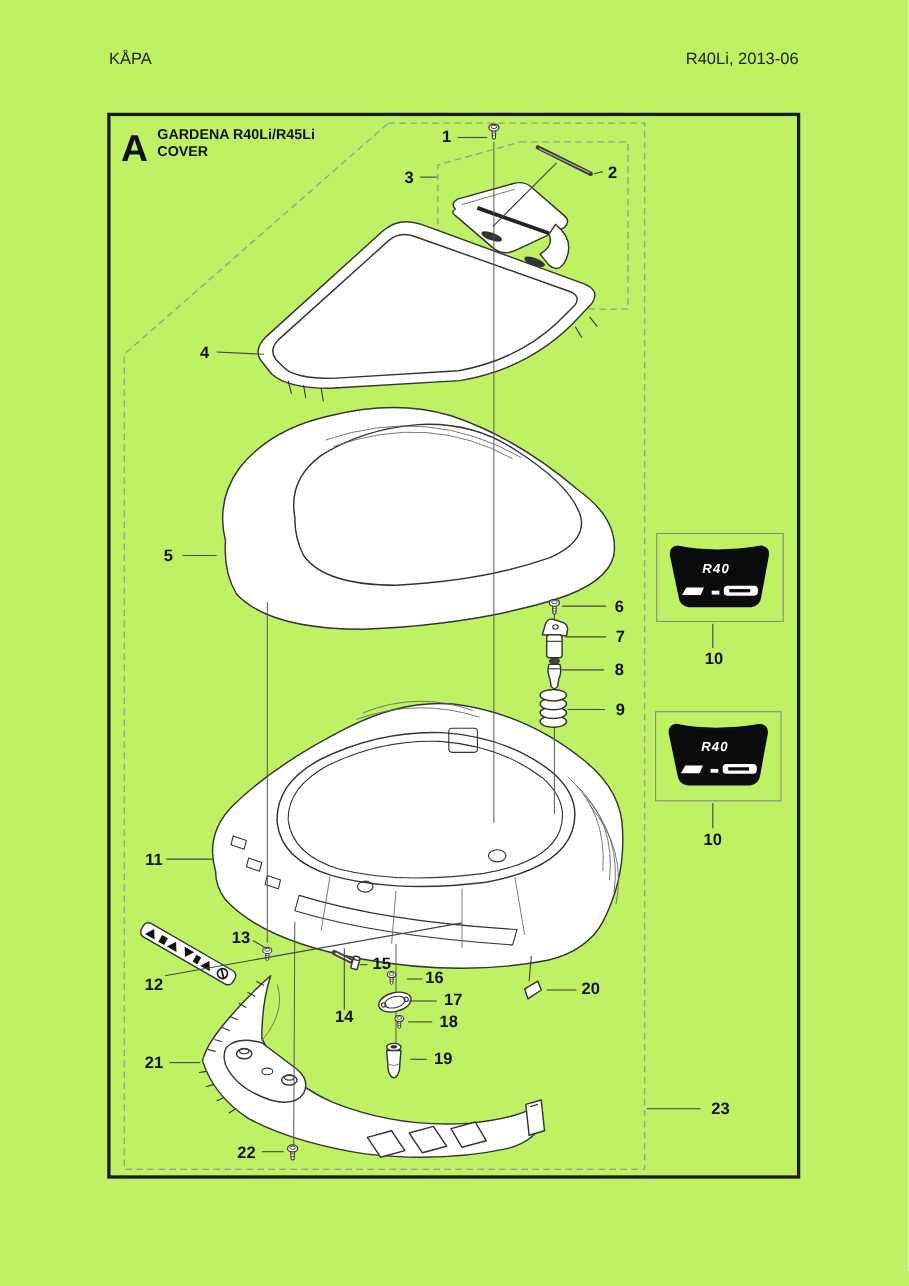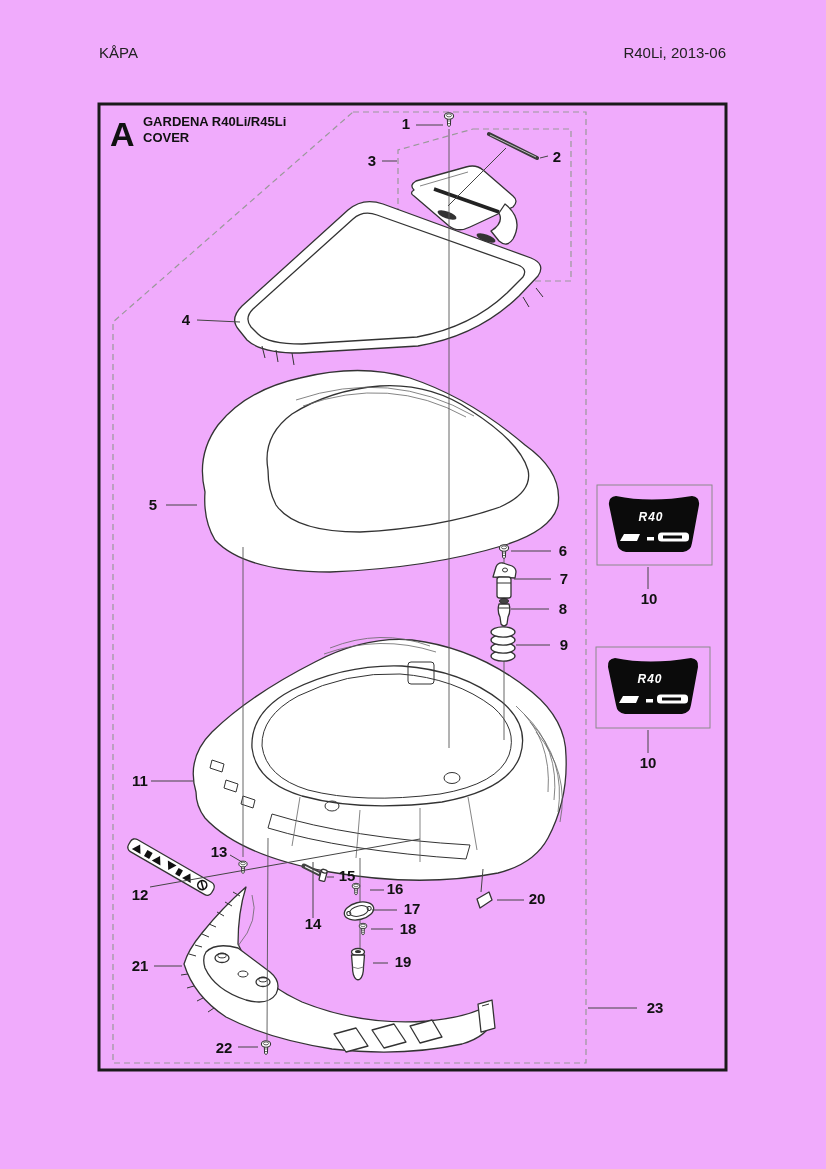--- a/index.html
+++ b/index.html
@@ -1,16 +1,16 @@
 <!DOCTYPE html>
 <html><head>
 <meta charset="utf-8">
 <style>
   html,body{margin:0;padding:0;background:#fff;}
-  .page{position:relative;width:826px;height:1169px;background:#f0abfc;overflow:hidden;
+  .page{position:relative;width:826px;height:1169px;background:#bef264;overflow:hidden;
         font-family:"Liberation Sans",sans-serif;}
   svg{position:absolute;left:0;top:0;}
   .hdr{font:15px "Liberation Sans",sans-serif;fill:#222;}
   .sect{font:bold 34px "Liberation Sans",sans-serif;fill:#111;}
   .ttl{font:bold 13px "Liberation Sans",sans-serif;fill:#111;}
   .part-num{font:bold 15px "Liberation Sans",sans-serif;fill:#111;}
   .decal-txt{font:italic bold 12px "Liberation Sans",sans-serif;fill:#fff;letter-spacing:1px;}
   .leader{stroke:#444;stroke-width:1;}
   .aux{stroke:#555;stroke-width:0.9;}
   .outline{fill:#fff;stroke:#333;stroke-width:1.3;stroke-linejoin:round;}

